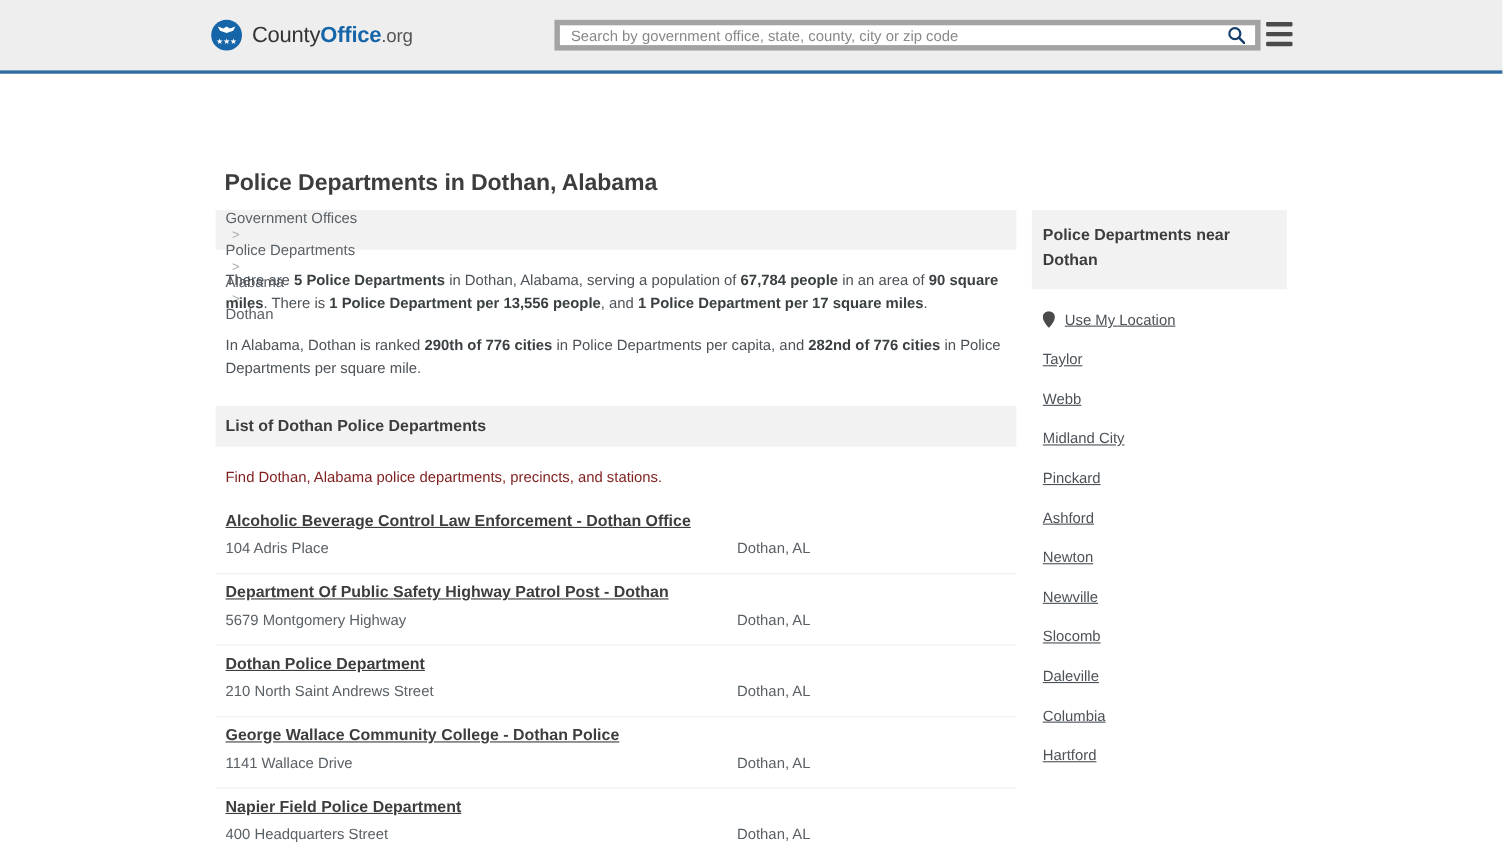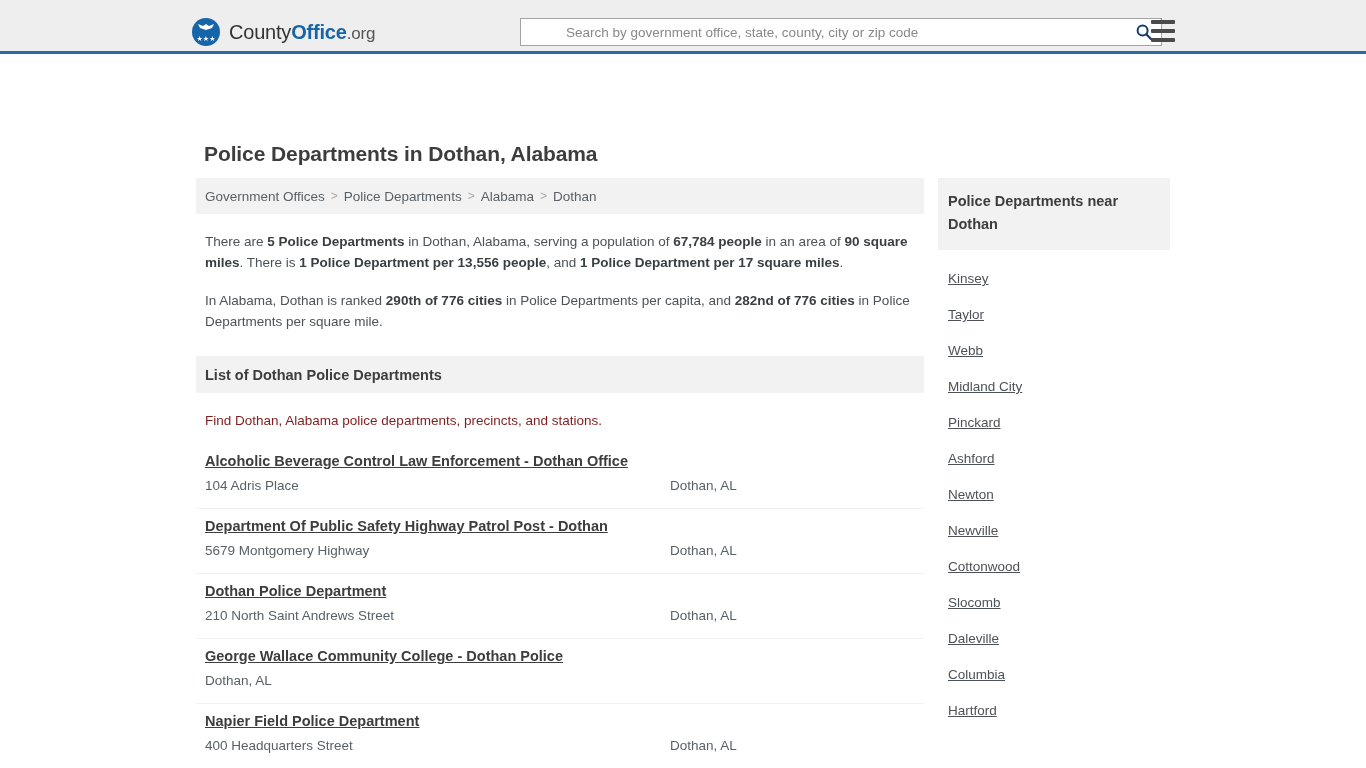--- a/index.html
+++ b/index.html
@@ -6,21 +6,21 @@
   html, body {
     margin: 0; padding: 0;
     width: 1366px; height: 768px;
     background: #ffffff;
     font-family: "Liberation Sans", sans-serif;
     overflow: hidden;
   }
 
   
   .site-header {
-    height: 54px;
+    height: 67px;
     background: #eeeeee;
     border-bottom: 3px solid #2d6ca2;
     position: relative;
   }
   .header-inner {
     width: 1366px; height: 63px;
     position: relative;
   }
   .brand {
     position: absolute;
@@ -57,25 +57,25 @@
     letter-spacing: -0.2px;
     color: #333333;
     white-space: nowrap;
   }
   .brand-text .b-office { color: #1565a8; font-weight: bold; }
   .brand-text .b-county { color: #333333; }
   .brand-text .b-org { color: #555555; font-size: 17px; }
 
   .search-wrap {
     position: absolute;
-    left: 520px; top: 18px;
+    left: 504px; top: 18px;
     width: 642px; height: 28px;
     background: #ffffff;
-    border: 1px solid #a3a3a3;
-    display: flex; align-items: center; padding-left: 35px;
+    border: 5px solid #a3a3a3;
+    display: flex; align-items: center;
   }
   .search-input {
     flex: 1 1 auto;
     border: none; outline: none;
     background: transparent;
     height: 26px;
     padding: 0 8px 0 10px;
     font-family: "Liberation Sans", sans-serif;
     font-size: 13.5px;
     color: #333333;
@@ -128,23 +128,24 @@
   .side-col {
     position: absolute;
     left: 938px; top: 124px;
     width: 232px;
   }
 
   
   .breadcrumb {
     background: #f2f2f2;
     height: 36px;
-    display: flex; align-items: center;
+    display: flex; align-items: flex-start;
     padding: 0 9px;
     font-size: 13.5px;
+    flex-direction: column;
   }
   .breadcrumb a {
     color: #5a6166;
     text-decoration: none;
   }
   .breadcrumb .sep {
     color: #a8a8a8;
     margin: 0 6px;
     font-size: 12px;
   }
@@ -318,47 +319,52 @@
           </div></div>
         <div class="listing"><a class="listing-name" href="#">Department Of Public Safety Highway Patrol Post - Dothan</a><div class="listing-row">
             <span class="listing-addr">5679 Montgomery Highway</span>
             <span class="listing-city">Dothan, AL</span>
           </div></div>
         <div class="listing"><a class="listing-name" href="#">Dothan Police Department</a><div class="listing-row">
             <span class="listing-addr">210 North Saint Andrews Street</span>
             <span class="listing-city">Dothan, AL</span>
           </div></div>
         <div class="listing"><a class="listing-name" href="#">George Wallace Community College - Dothan Police</a><div class="listing-row">
+            <span class="listing-addr">1141 Wallace Drive</span>
             <span class="listing-city">Dothan, AL</span>
           </div></div>
         <div class="listing"><a class="listing-name" href="#">Napier Field Police Department</a><div class="listing-row">
             <span class="listing-addr">400 Headquarters Street</span>
             <span class="listing-city">Dothan, AL</span>
           </div></div>
       </div>
 
   </div>
 
   <aside class="side-col">
 
     <div class="side-head">
       <h2>Police Departments near Dothan</h2>
     </div>
 
+    <div class="side-locate">
+      <svg class="pin-icon" width="11" height="15" viewBox="0 0 11 15">
+        <path d="M5.5 0 C2.5 0 0 2.4 0 5.3 C0 9.2 5.5 15 5.5 15 C5.5 15 11 9.2 11 5.3 C11 2.4 8.5 0 5.5 0 Z" fill="#4a4a4a"></path>
+      </svg>
+      <a href="#">Use My Location</a>
+    </div>
 
     <nav class="side-list" id="side-list">
-        <a href="#">Kinsey</a>
         <a href="#">Taylor</a>
         <a href="#">Webb</a>
         <a href="#">Midland City</a>
         <a href="#">Pinckard</a>
         <a href="#">Ashford</a>
         <a href="#">Newton</a>
         <a href="#">Newville</a>
-        <a href="#">Cottonwood</a>
         <a href="#">Slocomb</a>
         <a href="#">Daleville</a>
         <a href="#">Columbia</a>
         <a href="#">Hartford</a>
       </nav>
 
   </aside>
 
 </div>
 

